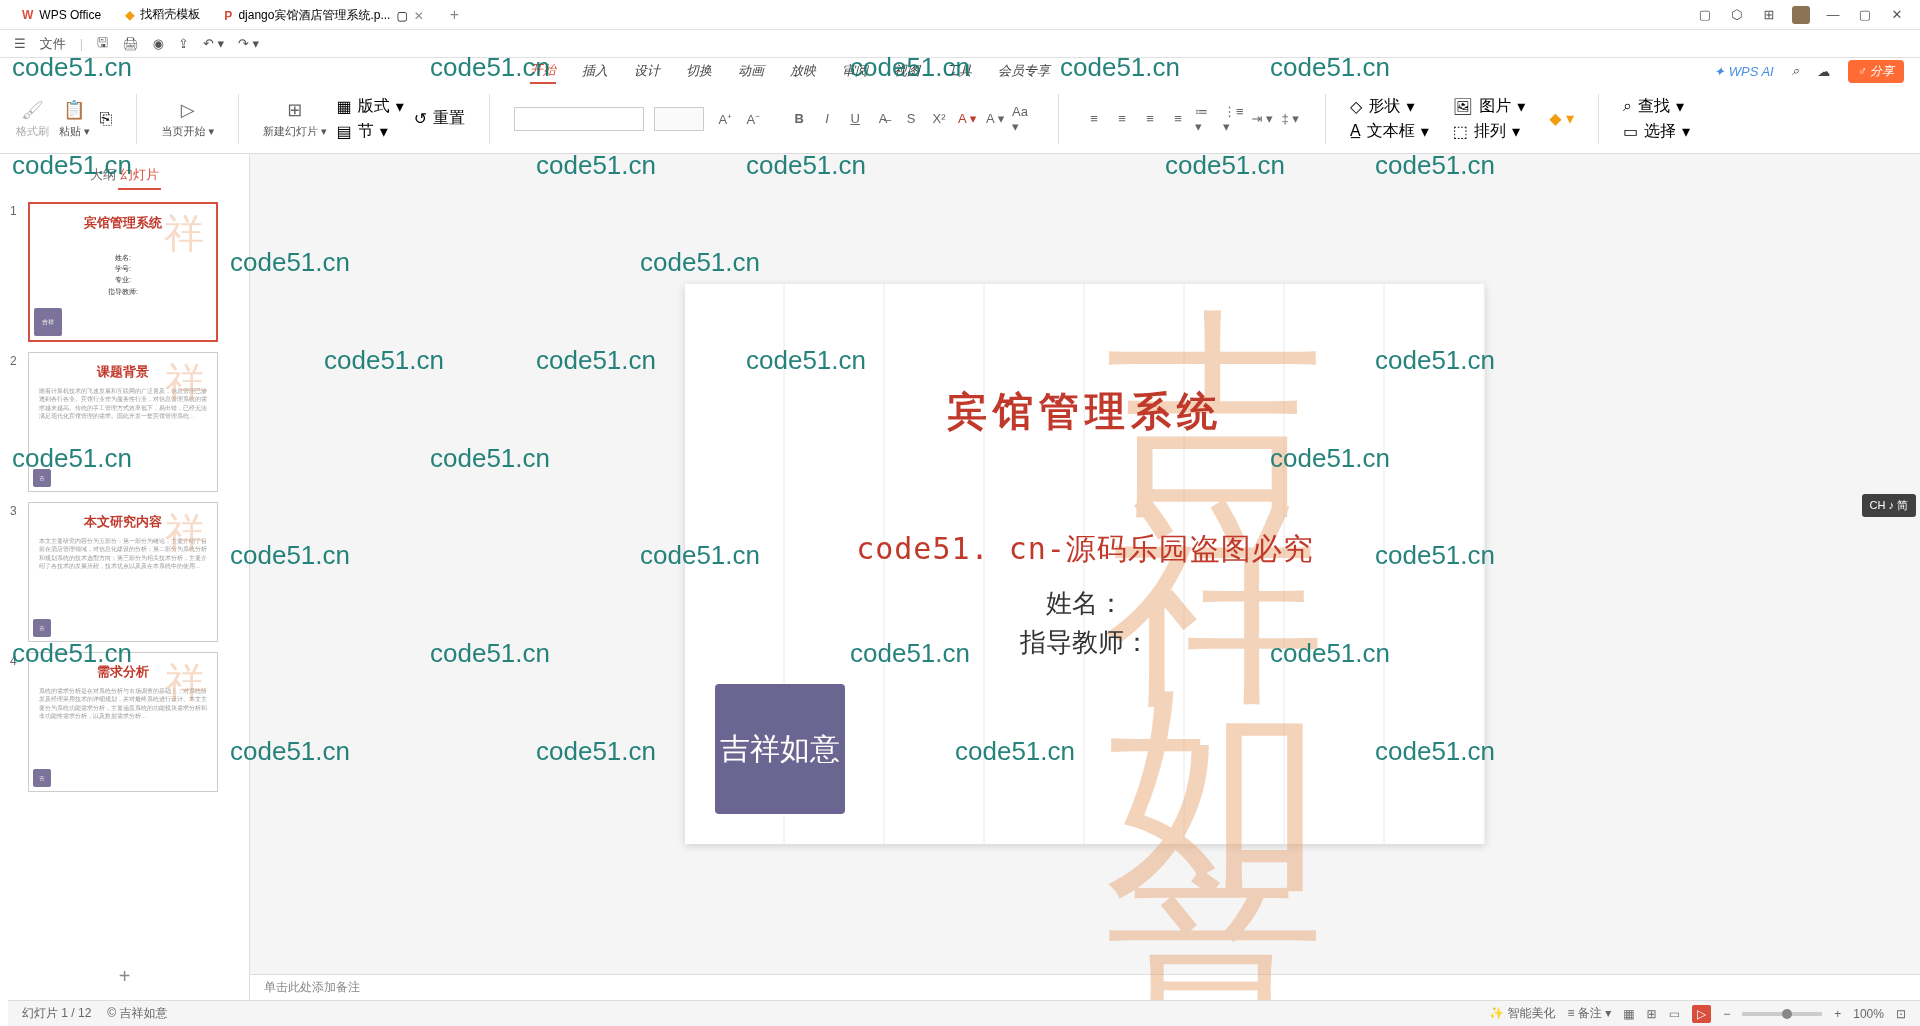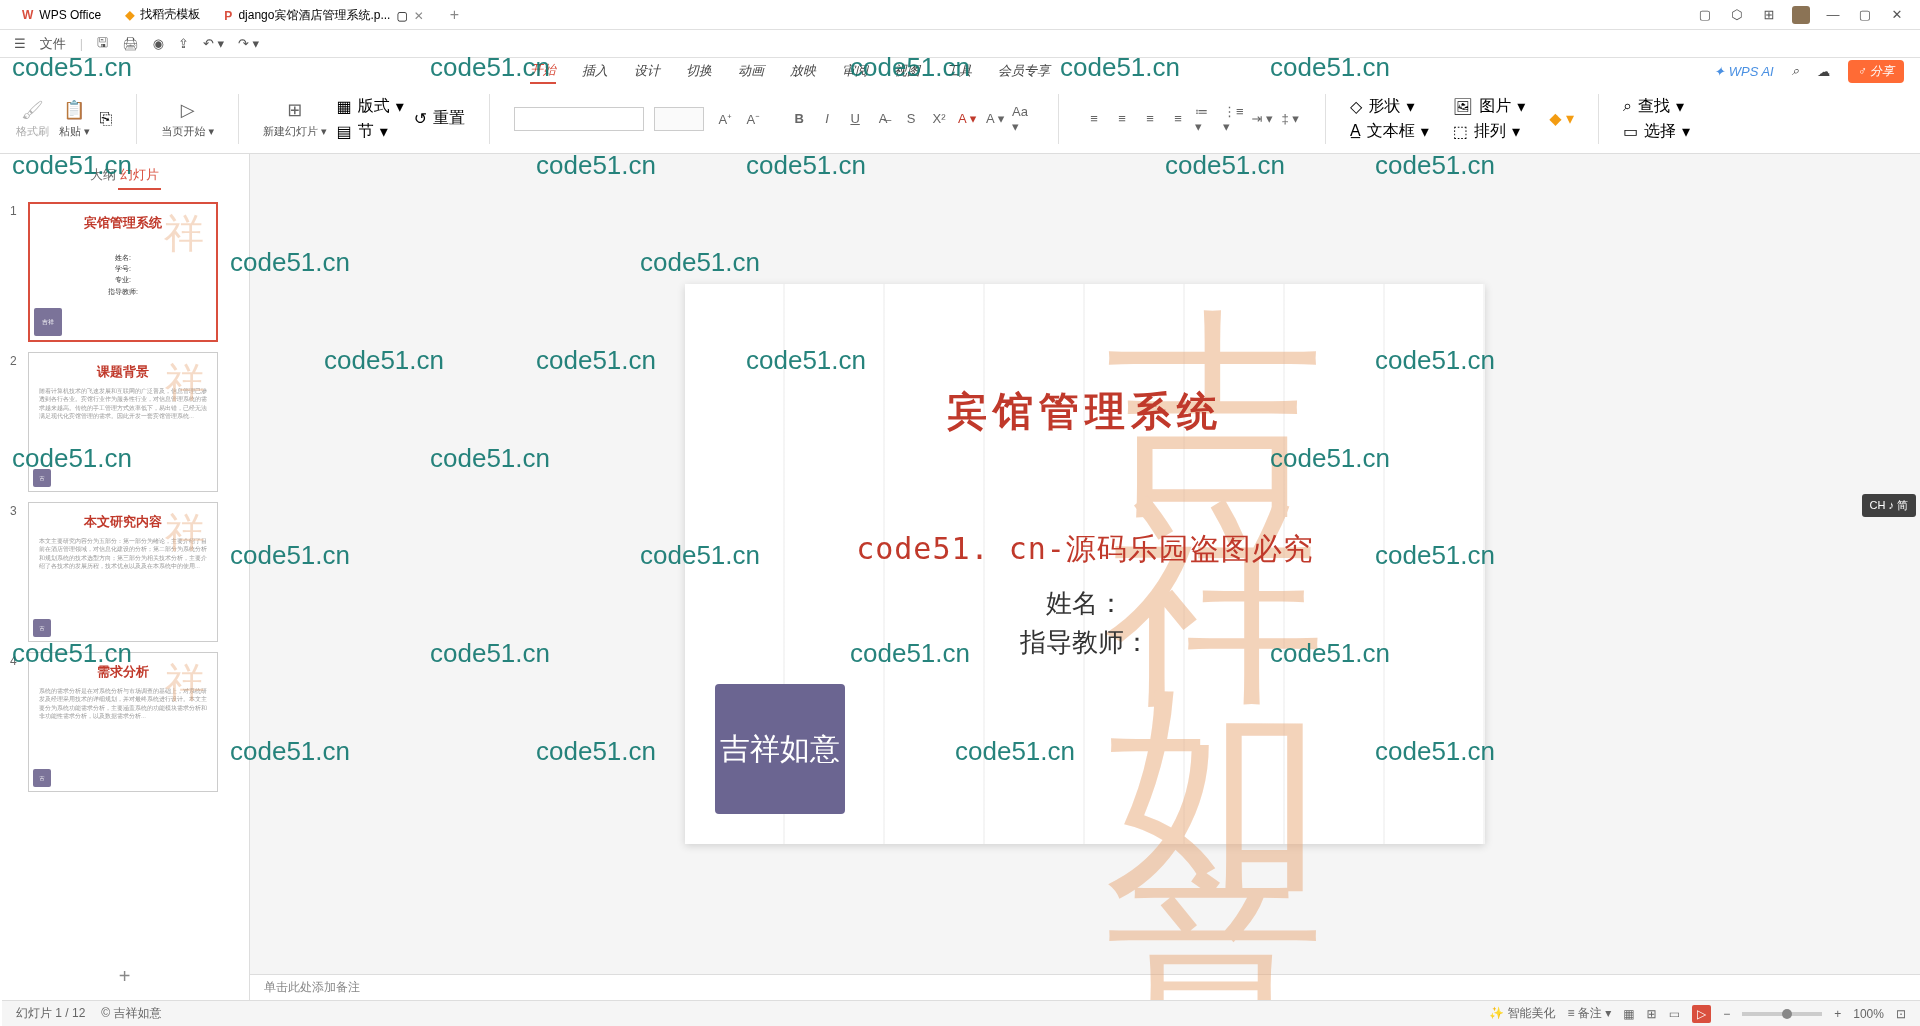--- a/index.html
+++ b/index.html
@@ -55,21 +55,21 @@
 .editor { flex: 1; background: #f5f5f5; position: relative; display: flex; flex-direction: column; }
 .slide-canvas { flex: 1; display: flex; align-items: center; justify-content: center; position: relative; }
 .slide { width: 800px; height: 560px; background: #fff; position: relative; box-shadow: 0 2px 8px rgba(0,0,0,0.15); }
 .slide-grid { position: absolute; inset: 0; background-image: repeating-linear-gradient(90deg, transparent, transparent 98px, #ccc 98px, #ccc 100px); opacity: 0.2; }
 .slide-decor { position: absolute; right: 20px; top: 40px; width: 360px; height: 400px; opacity: 0.5; color: #e8a878; font-size: 220px; font-family: cursive; line-height: 0.85; }
 .slide-title { position: absolute; top: 100px; left: 0; right: 0; text-align: center; font-size: 40px; color: #c0392b; font-weight: bold; letter-spacing: 6px; font-family: "KaiTi", serif; }
 .slide-sub { position: absolute; top: 245px; left: 0; right: 0; text-align: center; font-size: 30px; color: #c0392b; font-family: "SimSun", monospace; letter-spacing: 1px; }
 .slide-fields { position: absolute; top: 300px; left: 0; right: 0; text-align: center; font-size: 26px; color: #333; line-height: 1.5; font-family: "SimSun", serif; }
 .slide-seal { position: absolute; bottom: 30px; left: 30px; width: 130px; height: 130px; background: #6b6591; color: #fff; display: flex; align-items: center; justify-content: center; font-size: 30px; border-radius: 4px; font-family: cursive; }
 .notes-bar { height: 26px; background: #fff; border-top: 1px solid #ddd; font-size: 12px; color: #888; padding: 4px 14px; }
-.status-bar { position:absolute; bottom:0; left:2px; right:0; height: 26px; background: #f5f5f5; border-top: 1px solid #ddd; display: flex; align-items: center; padding: 0 14px; font-size: 12px; color: #666; gap: 16px; }
+.status-bar { position:absolute; bottom:0; left:8px; right:0; height: 26px; background: #f5f5f5; border-top: 1px solid #ddd; display: flex; align-items: center; padding: 0 14px; font-size: 12px; color: #666; gap: 16px; }
 .status-right { margin-left: auto; display: flex; gap: 12px; align-items: center; }
 .watermark { position: absolute; color: #0f766e; font-size: 26px; pointer-events: none; opacity: 0.9; font-family: "Arial", sans-serif; }
 .ime-badge { position: absolute; right: 4px; top: 494px; background: #404040; color: #fff; font-size: 11px; padding: 4px 8px; border-radius: 3px; display: flex; align-items: center; gap: 4px; }
 </style>
 </head>
 <body>
 
 <div class="title-bar">
   <div class="tab-row">
     <div class="app-tab">

